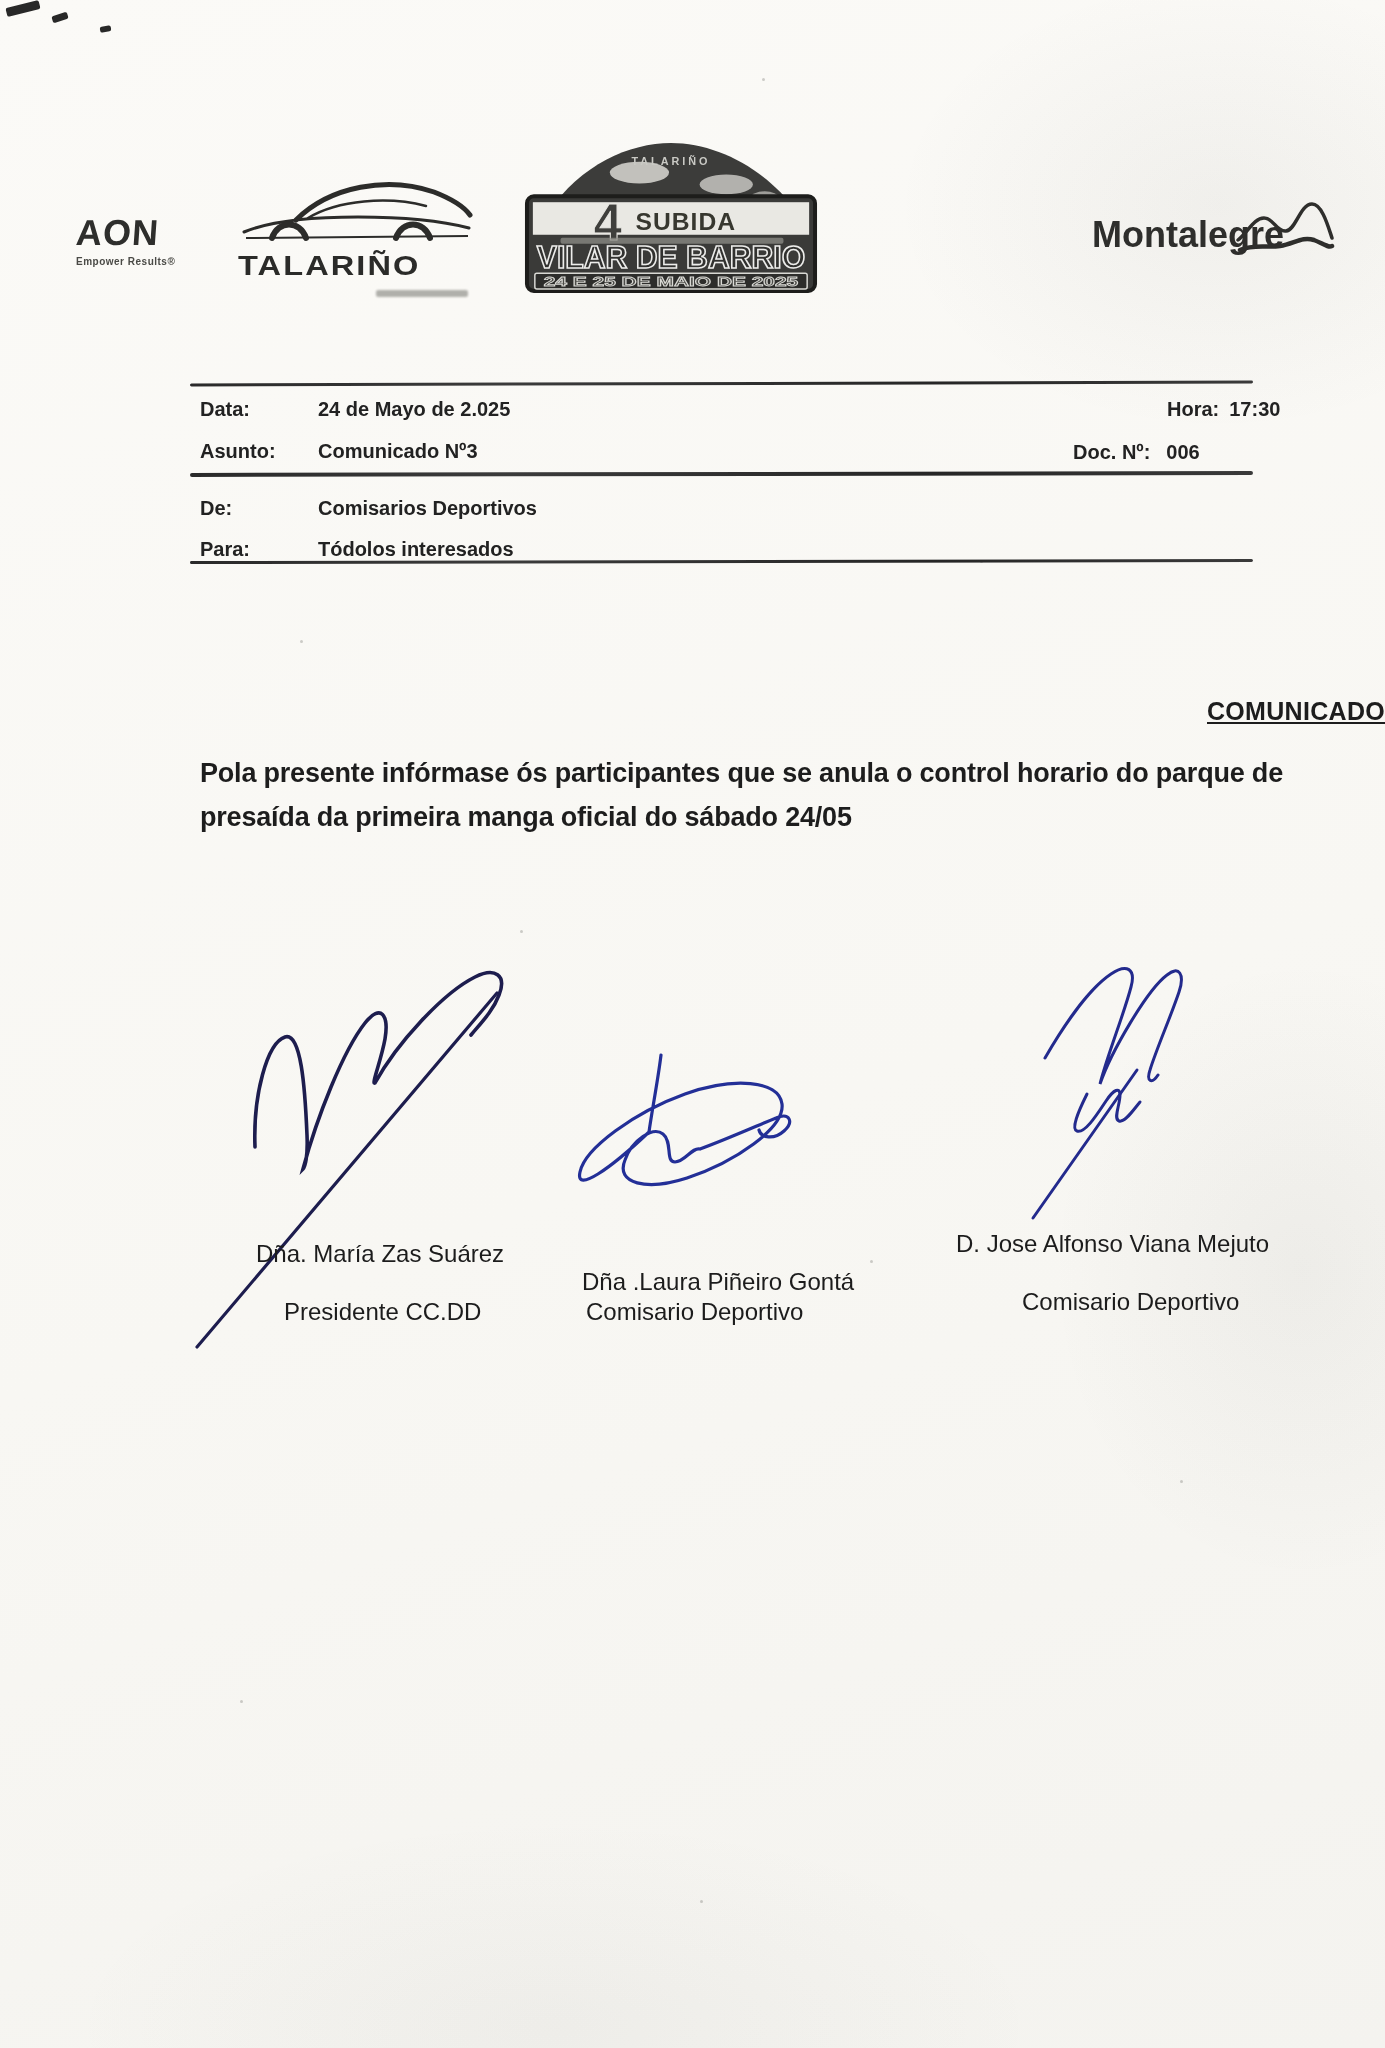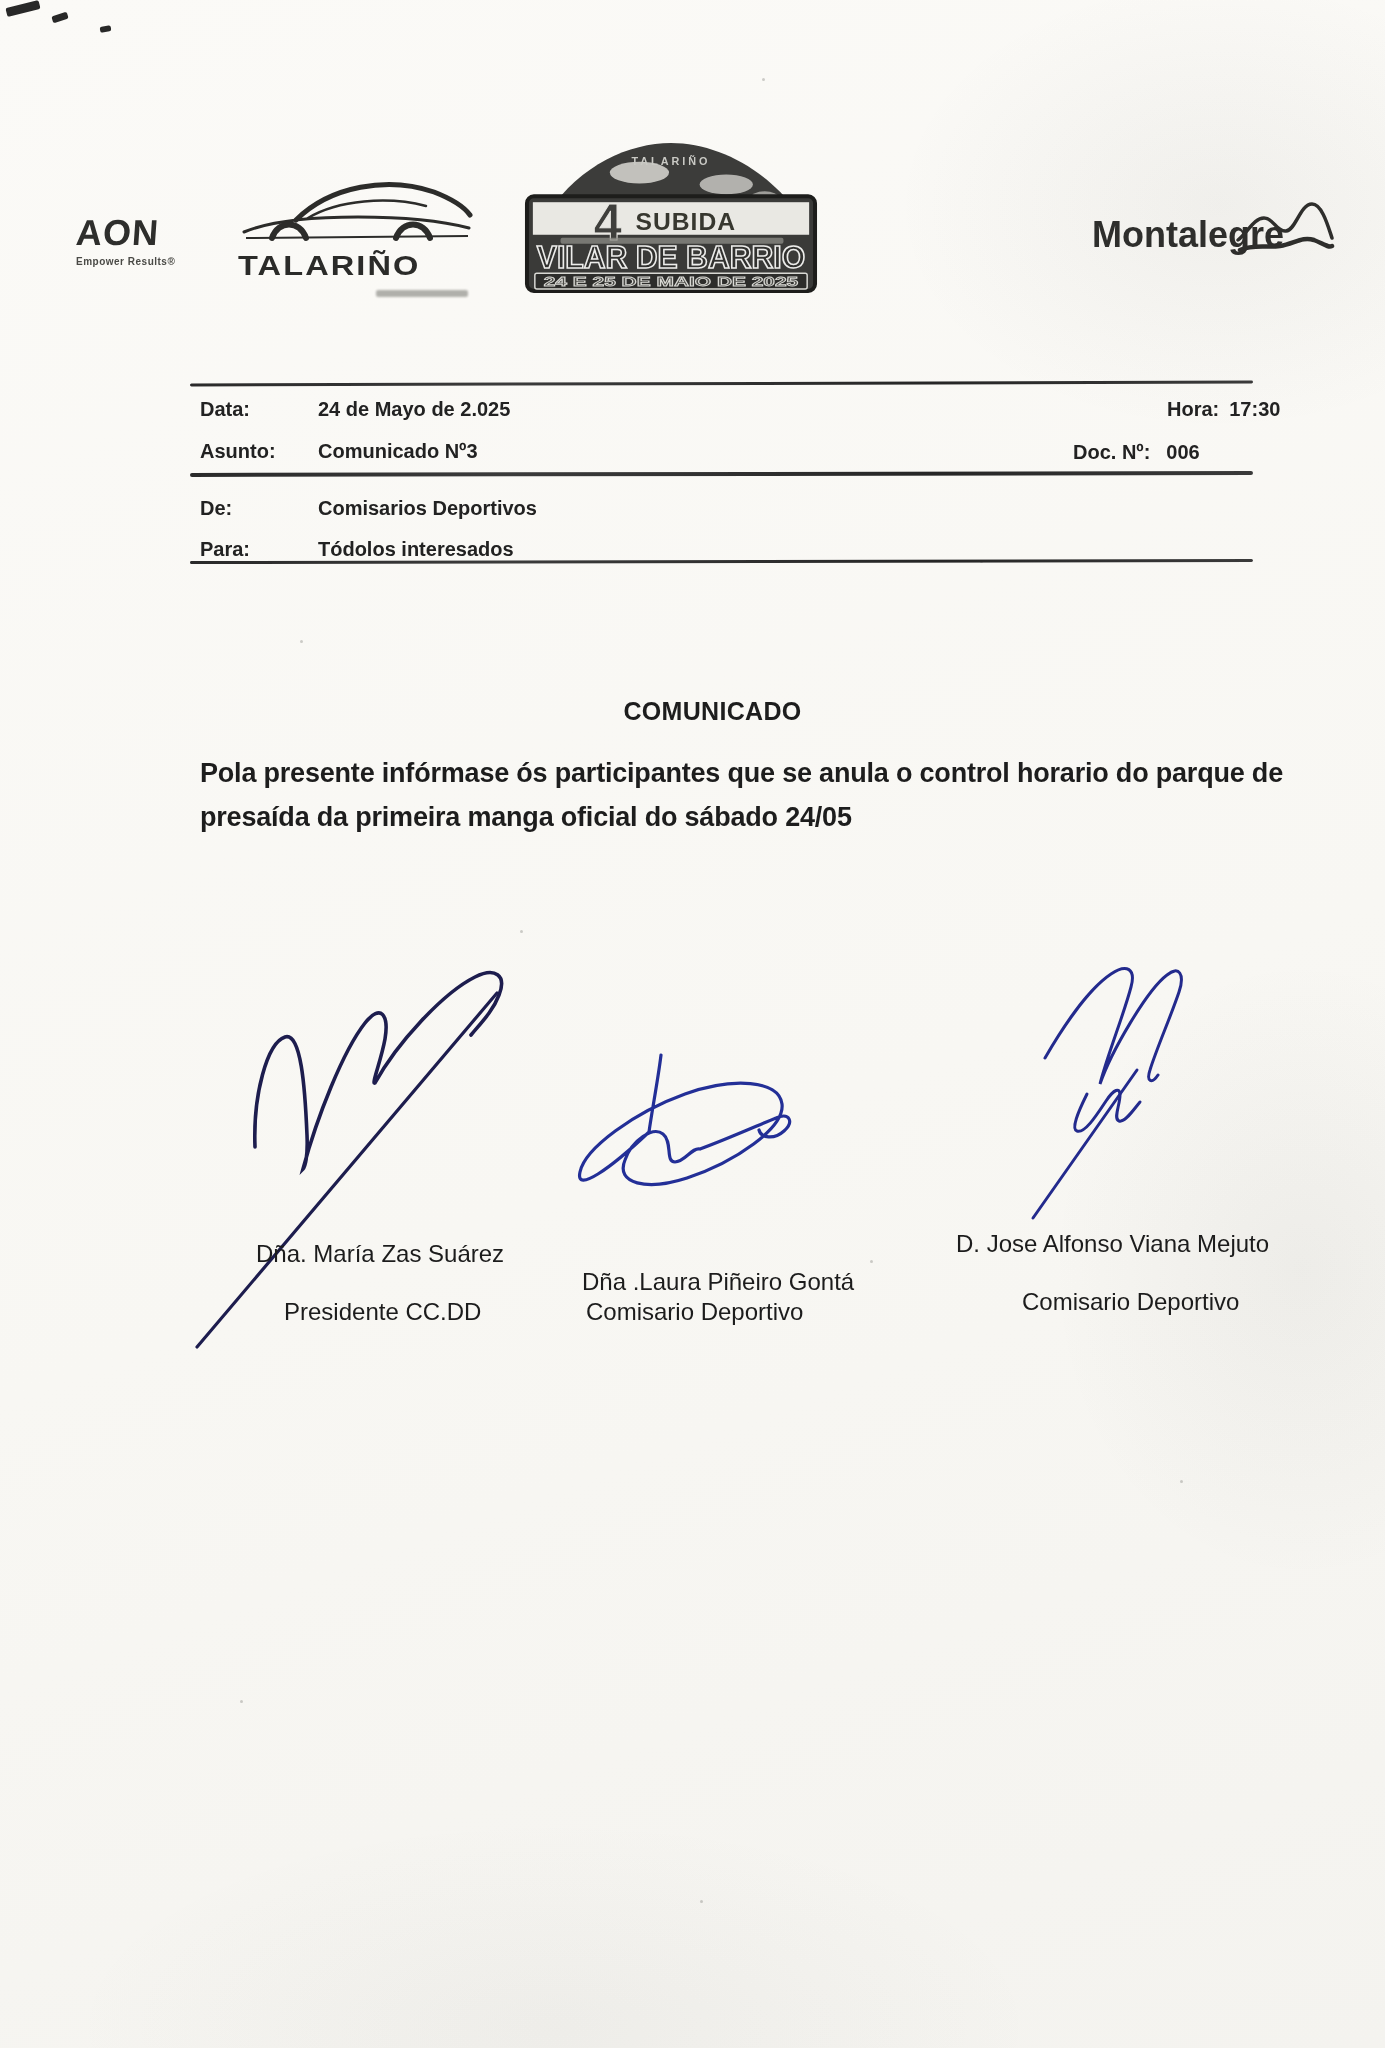--- a/index.html
+++ b/index.html
@@ -118,21 +118,21 @@
   <div class="inforow" style="left:1073px;top:441px;">
     <span>Doc. Nº:</span><span class="gap16">006</span>
   </div>
   <div class="inforow" style="left:200px;top:497px;">
     <span class="ilabel">De:</span><span>Comisarios Deportivos</span>
   </div>
   <div class="inforow" style="left:200px;top:538px;">
     <span class="ilabel">Para:</span><span>Tódolos interesados</span>
   </div>
 
-  <div class="doc-title" style="left:40px;top:697px;width:1345px;text-align:center;">COMUNICADO</div>
+  <div class="doc-title" style="left:40px;top:697px;width:1345px;text-align:right;text-decoration:underline;">COMUNICADO</div>
   <div class="doc-line" style="left:200px;top:758px;">Pola presente infórmase ós participantes que se anula o control horario do parque de</div>
   <div class="doc-line" style="left:200px;top:802px;">presaída da primeira manga oficial do sábado 24/05</div>
 
   <div class="abs" style="left:245px;top:965px;">
     <svg width="300" height="385" viewBox="0 0 300 385">
       <path d="M 10 182 C 8 130 22 78 40 72 C 56 67 60 122 62 170 C 63 192 60 202 58 204
                C 72 152 98 86 120 58 C 136 38 144 50 140 74 C 136 96 126 120 130 118
                C 152 78 198 28 230 12 C 250 2 262 10 254 30 C 248 46 236 58 226 70" fill="none" stroke="#1d1d4e" stroke-width="3.6" stroke-linecap="round"></path>
       <path d="M 252 28 L -48 382" fill="none" stroke="#1d1d4e" stroke-width="3.2" stroke-linecap="round"></path>
     </svg>

